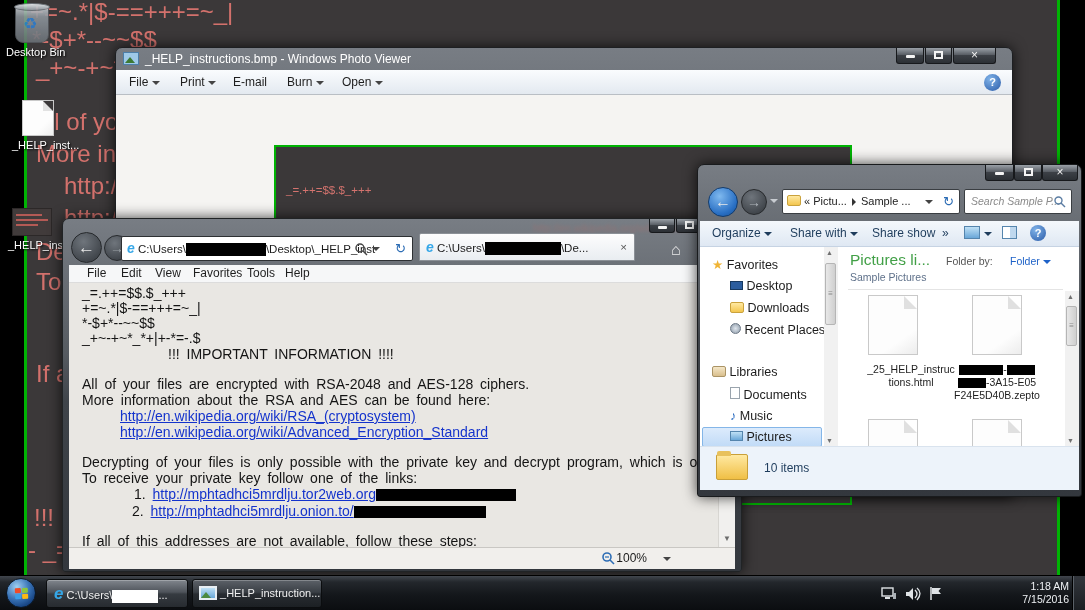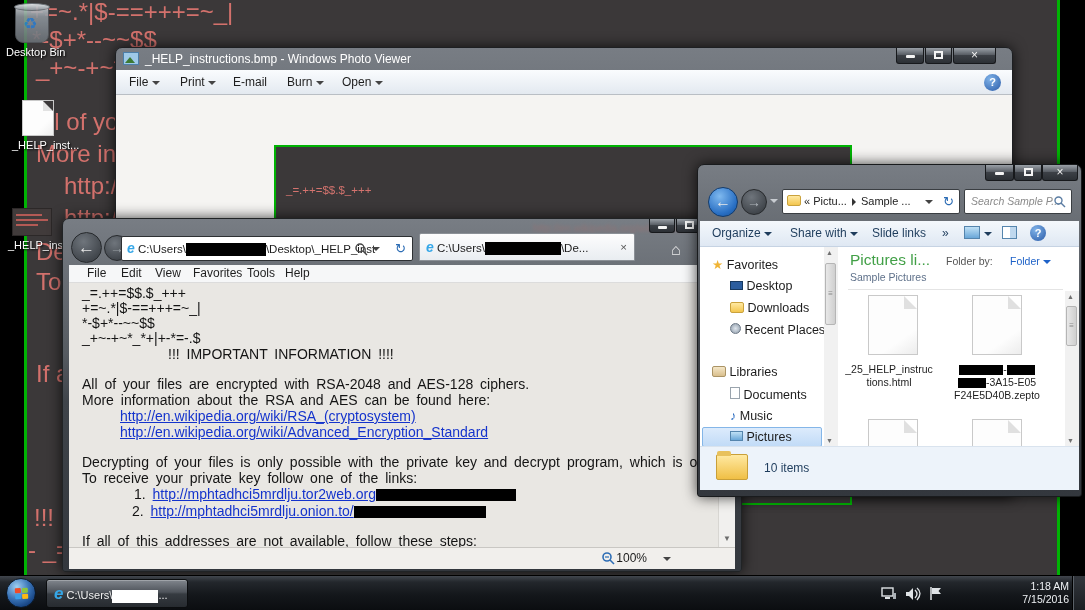--- a/index.html
+++ b/index.html
@@ -312,21 +312,21 @@
       <span style="margin-left:6px">Search Sample P...</span>
       <svg width="12" height="12" style="position:absolute;right:5px;top:6px">
           <circle cx="4.5" cy="4.5" r="3.5" fill="none" stroke="#5b7da3" stroke-width="1.4"></circle>
           <line x1="7" y1="7" x2="11" y2="11" stroke="#5b7da3" stroke-width="1.4"></line>
         </svg>
     </div>
 
     <div id="ex-tools">
       <span class="exti" style="left:12px"><span>Organize</span> <span class="tri-d" style="border-top-color:#1e3c5c"></span></span>
       <span class="exti" style="left:90px"><span>Share with</span> <span class="tri-d" style="border-top-color:#1e3c5c"></span></span>
-      <span class="exti" style="left:172px"><span>Slide links</span></span>
+      <span class="exti" style="left:172px"><span>Share show</span></span>
       <span class="exti" style="left:242px">»</span>
       <span class="exti" style="left:264px;width:16px;height:13px;background:linear-gradient(#bfe0f5,#6aa7d8);border:1px solid #5585ad"></span>
       <span class="tri-d" style="position:absolute;left:284px;top:11px;border-top-color:#1e3c5c"></span>
       <span class="exti" style="left:302px;width:15px;height:13px;border:1px solid #5585ad;background:linear-gradient(90deg,#fff 55%,#bfd8ee 55%)"></span>
       <span class="exti" style="left:330px;width:16px;height:16px;border-radius:50%;background:radial-gradient(circle at 35% 30%,#7fb2e8,#2a5ba8);color:#fff;text-align:center;font-size:11px;font-weight:bold;line-height:16px;top:4px">?</span>
     </div>
 
     <div id="ex-body">
 
       <div id="ex-sel"></div>
@@ -351,21 +351,21 @@
       <span style="position:absolute;left:150px;top:24px;font-size:10.5px;color:#5f718a">Sample Pictures</span>
       <div style="position:absolute;left:148px;right:16px;top:42px;border-top:1px solid #e4e4e4"></div>
 
       <div class="file-ico" style="left:168px;top:48px">
           <span class="fold"></span>
         </div>
       <div class="file-ico" style="left:272px;top:48px">
           <span class="fold"></span>
         </div>
 
-      <div class="flabel" style="left:134px;top:116px">
+      <div class="flabel" style="left:156px;top:116px">
         <div>_25_HELP_instruc</div>
         <div>tions.html</div>
       </div>
       <div class="flabel" style="left:242px;top:116px">
         <div><span class="redact" style="width:44px;height:10px"></span><span>-</span><span class="redact" style="width:28px;height:10px"></span></div>
         <div><span class="redact" style="width:28px;height:10px"></span><span>-3A15-E05</span></div>
         <div>F24E5D40B.zepto</div>
       </div>
 
       <div class="file-ico" style="left:168px;top:172px">
@@ -398,20 +398,24 @@
           <b style="background:#3b9fe8"></b>
           <b style="background:#fdb913"></b>
       </span>
     </div>
 
     <div class="tbtn tbtn-active" style="left:46px;width:142px">
       <span class="elogo" style="margin-left:7px;font-size:17px">e</span>
       <span>C:\Users\</span><span class="wredact" style="width:46px;height:13px"></span><span>...</span>
     </div>
 
+    <div class="tbtn tbtn-idle" style="left:192px;width:130px">
+      <span class="pvicon" style="margin-left:6px"><i></i></span>
+      <span>_HELP_instruction...</span>
+    </div>
 
     <div id="tray">
       <svg width="16" height="14" style="position:absolute;right:110px;top:11px">
           <rect x="1" y="1" width="11" height="8" fill="none" stroke="#dfe3e6" stroke-width="1.4"></rect>
           <rect x="4" y="10" width="5" height="2" fill="#dfe3e6"></rect>
           <rect x="12" y="6" width="3" height="6" fill="#aab0b5"></rect>
         </svg>
       <svg width="16" height="14" style="position:absolute;right:86px;top:11px">
           <path d="M1 5h3l4-4v12l-4-4H1z" fill="#dfe3e6"></path>
           <path d="M10 3 q4 4 0 8" fill="none" stroke="#dfe3e6" stroke-width="1.3"></path>

